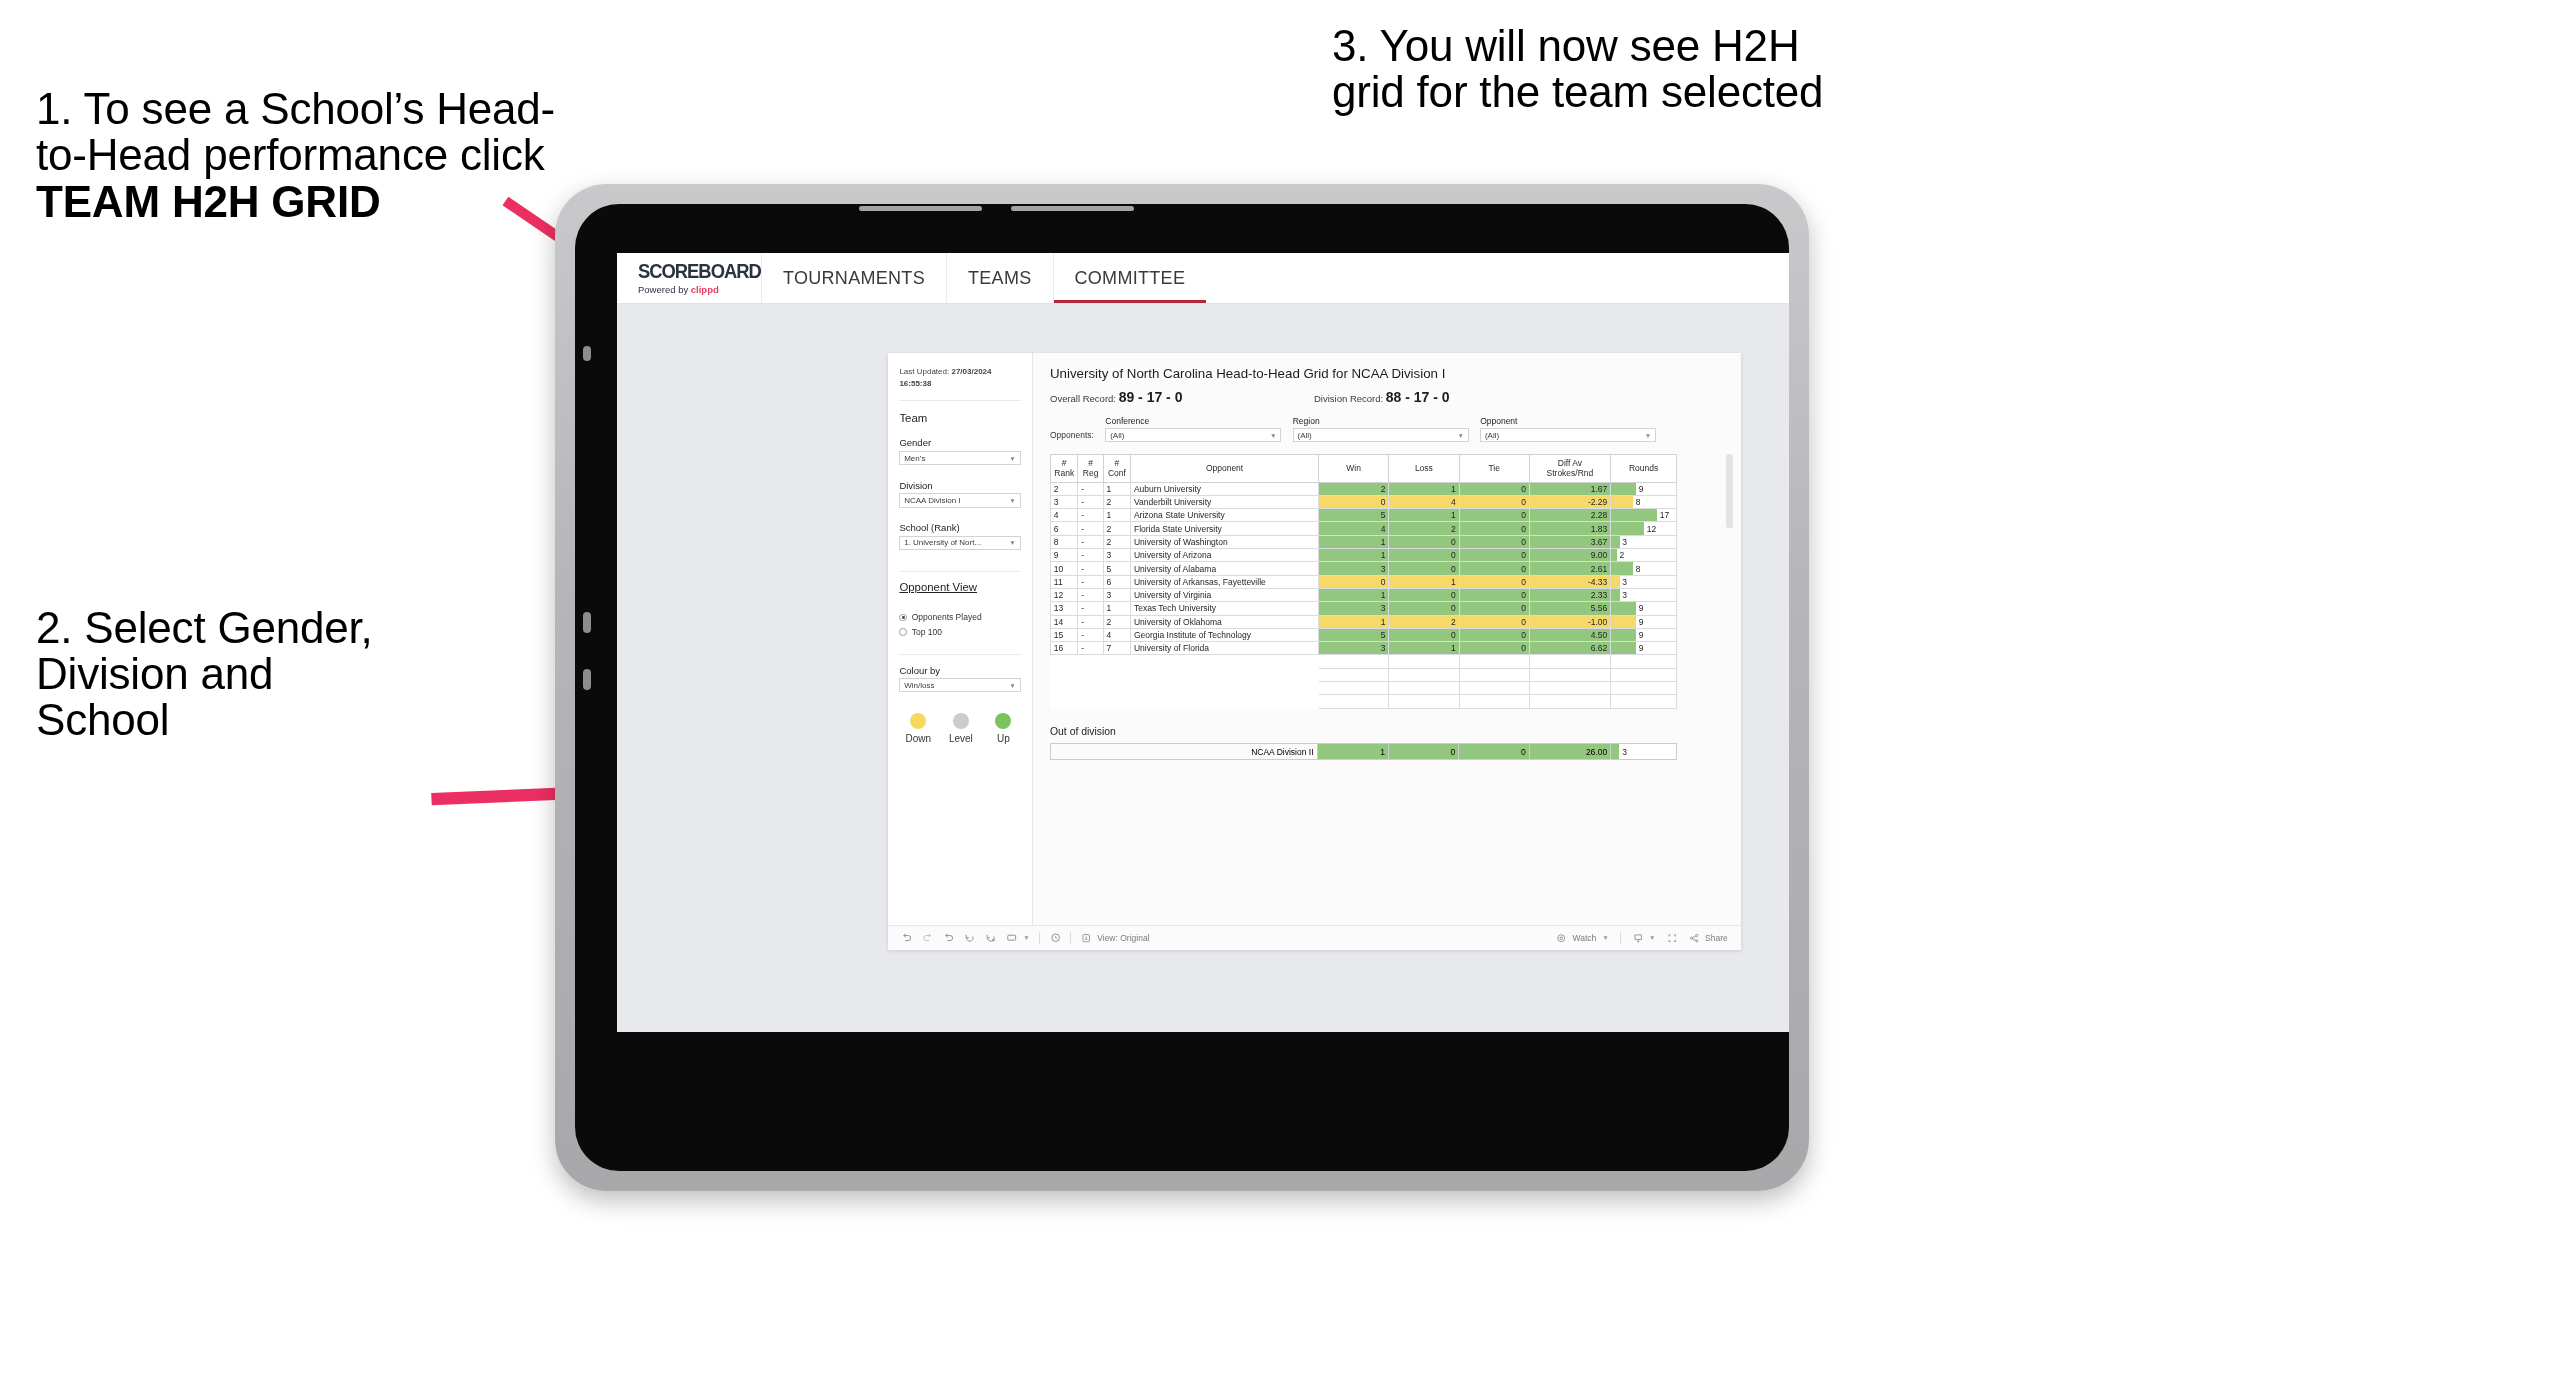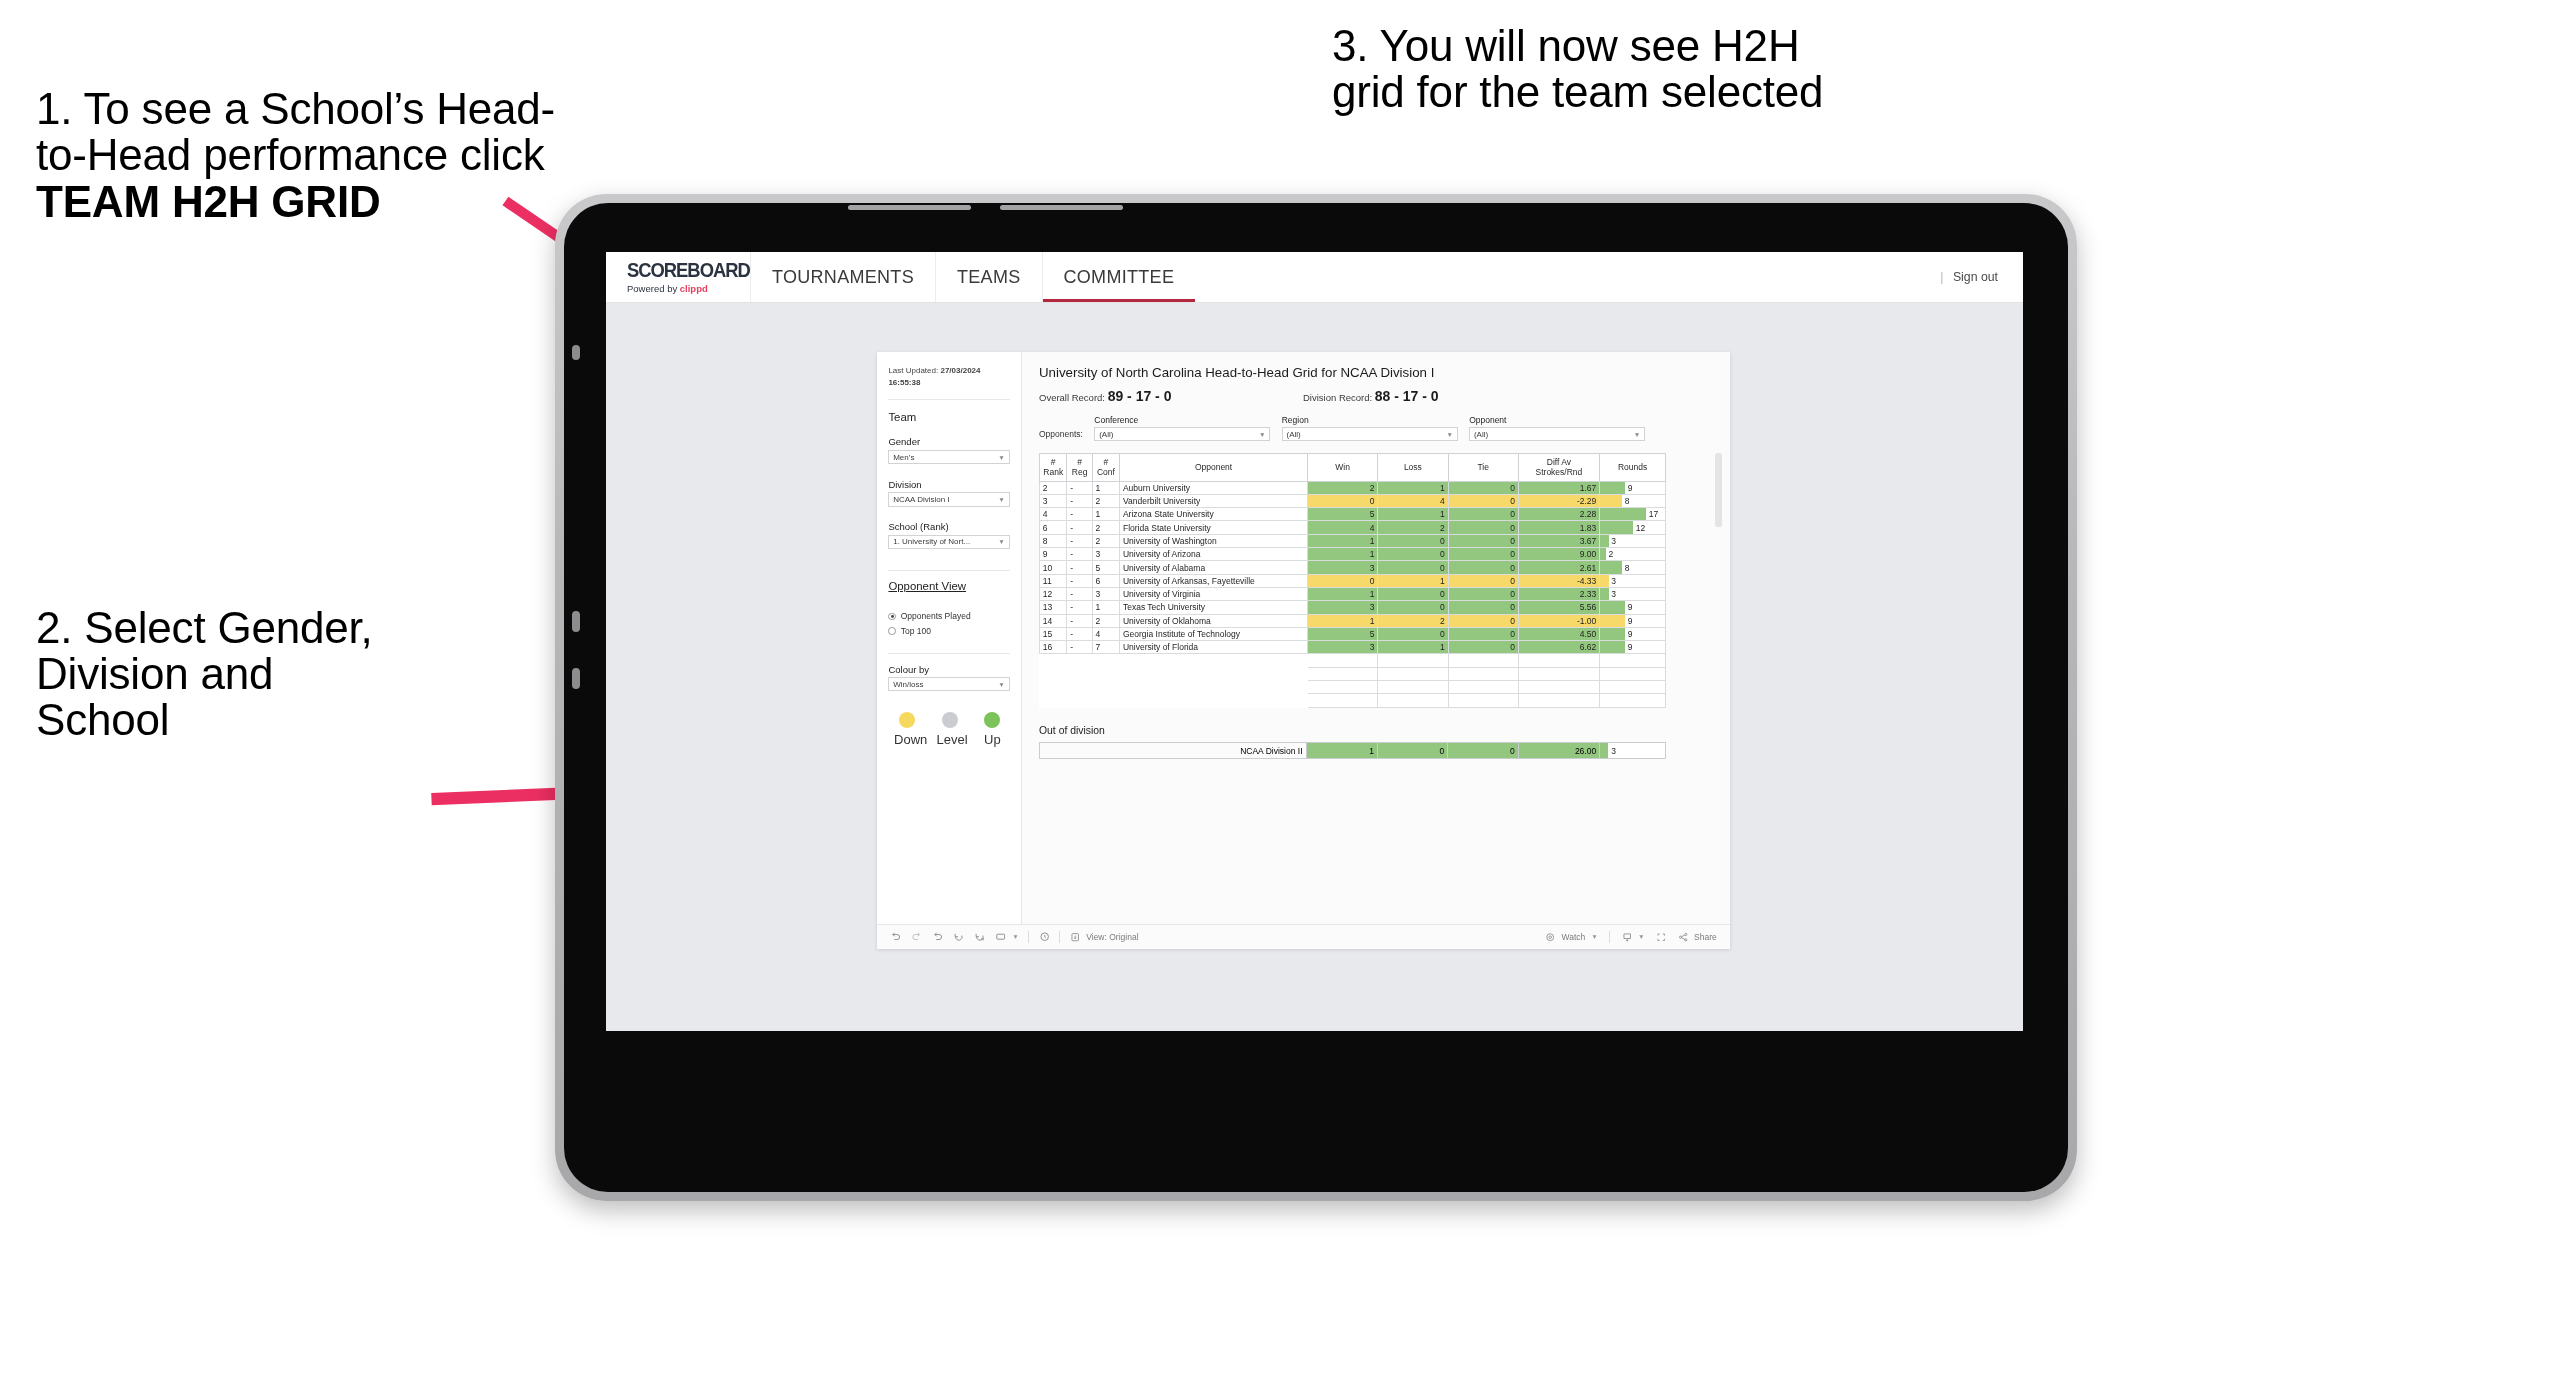--- a/index.html
+++ b/index.html
@@ -24,25 +24,25 @@
   .callout .strong { font-weight: bold; }
   #callout-1 { left: 36px; top: 40px; width: 758px; }
   #callout-2 { left: 36px; top: 605px; width: 588px; }
   #callout-3 { left: 1332px; top: 23px; width: 777px; }
 
   .arrow-svg { position: absolute; overflow: visible; pointer-events: none; }
 
   
   #tablet {
     position: absolute;
-    left: 555px; top: 194px;
-    width: 1522px; height: 1007px;
+    left: 555px; top: 184px;
+    width: 1254px; height: 1007px;
     background: linear-gradient(180deg,#c9c9cb 0%, #b6b6b8 40%, #a8a8aa 100%);
     border-radius: 51px;
-    padding: 9px;
+    padding: 20px;
     box-shadow: 0 9.5px 25px rgba(0,0,0,0.25);
   }
   #tablet-screen-outer {
     width: 100%; height: 100%;
     background: #0a0a0a;
     border-radius: 44px;
     position: relative;
     overflow: hidden;
   }
   .cam-dot {
@@ -141,21 +141,21 @@
     flex: 0 0 7.6px; position: relative;
   }
   .radio.on::after {
     content: ""; position: absolute; left: 1.4px; top: 1.4px;
     width: 2.8px; height: 2.8px; border-radius: 50%; background: #4a4a4a;
   }
   .radio-lbl { font-size: 8.5px; color: #333; }
   .legend-row { display: flex; gap: 16px; margin-top: 21px; padding-left: 5.7px; }
   .legend-item { text-align: center; width: 26.5px; }
   .legend-dot { width: 16px; height: 16px; border-radius: 50%; margin: 0 auto 3.8px auto; }
-  .legend-lbl { font-size: 13px; color: #333; }
+  .legend-lbl { font-size: 10px; color: #333; }
 
   
   #viz-main { flex: 1; padding: 13.3px 17px 0 17px; min-width: 0; display: flex; flex-direction: column; }
   #viz-title { font-size: 13.3px; color: #1c1c1c; margin-bottom: 7.6px; }
   #records { display: flex; font-size: 9.5px; color: #3a3a3a; margin-bottom: 11.4px; }
   #records .rec-ovr { width: 264px; }
   #records b { font-weight: bold; color: #1c1c1c; font-size: 14px; }
   #opp-filters { display: flex; align-items: flex-end; gap: 11.4px; margin-bottom: 11.4px; }
   .opp-lbl { font-size: 8.5px; color: #333; padding-bottom: 1.9px; }
   .opp-group { width: 176px; }

